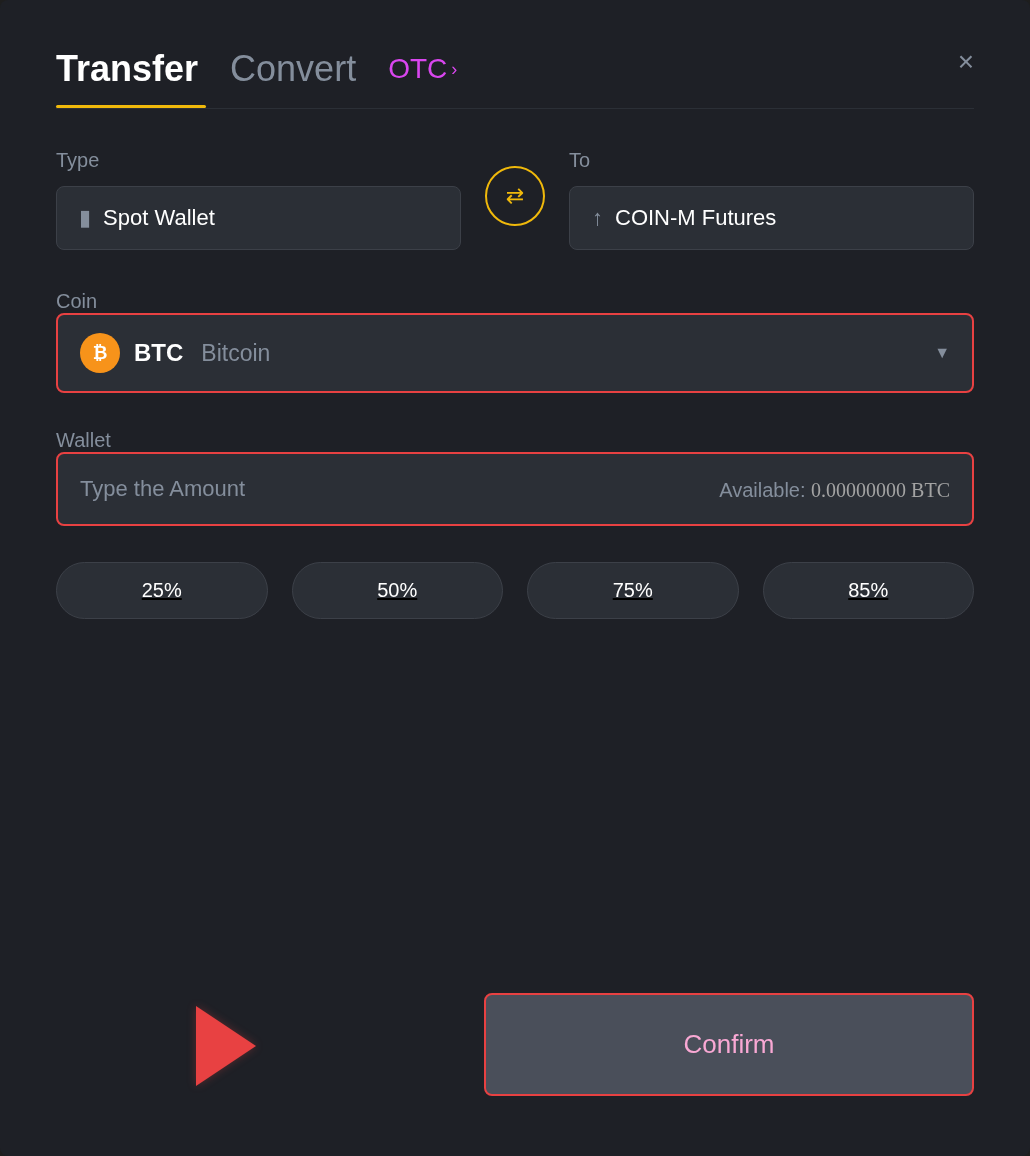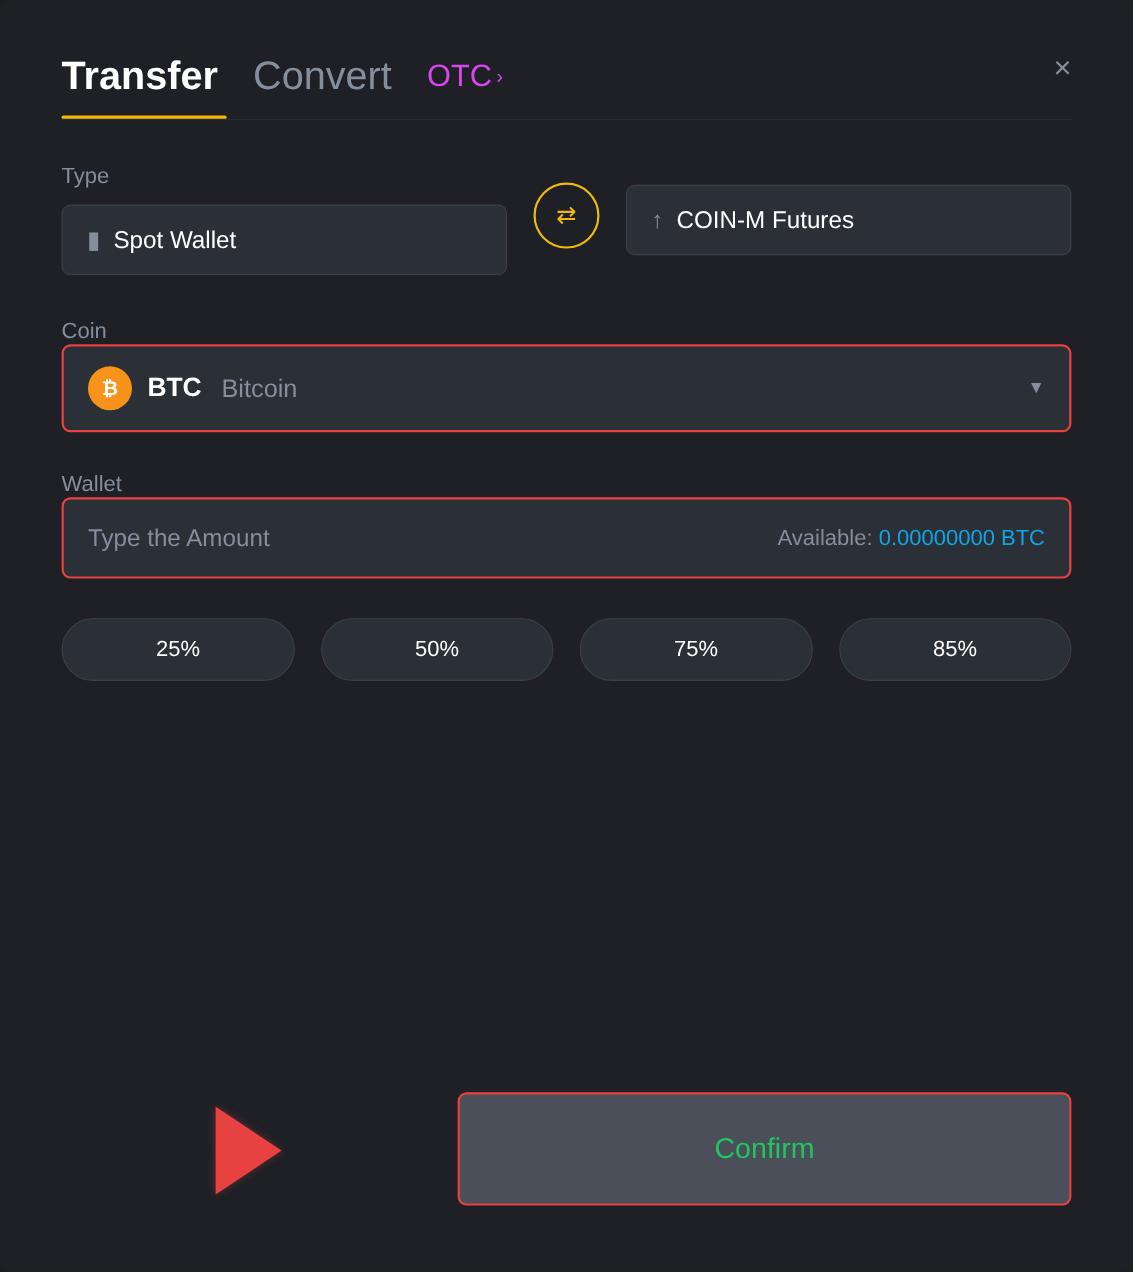--- a/index.html
+++ b/index.html
@@ -199,21 +199,21 @@
     .amount-section {
       margin-bottom: 36px;
     }
 
     .amount-input-wrapper {
       background: #2b2f36;
       border: 2px solid #e84142;
       border-radius: 8px;
       padding: 22px 22px;
       display: flex;
-      align-items: center;
+      align-items: flex-end;
       justify-content: space-between;
     }
 
     .amount-input {
       background: transparent;
       border: none;
       outline: none;
       font-size: 22px;
       color: #848e9c;
       flex: 1;
@@ -223,28 +223,30 @@
       color: #848e9c;
     }
 
     .available-text {
       font-size: 20px;
       color: #848e9c;
       white-space: nowrap;
     }
 
     .available-amount {
-      color: #0ea5e9;
+      color: #a3a3a3;
+      font-family: Liberation Serif, serif;
     }
 
     
     .percent-row {
       display: flex;
       gap: 24px;
       margin-bottom: 60px;
+      text-decoration: underline;
     }
 
     .percent-btn {
       flex: 1;
       background: #2b2f36;
       border: 1px solid #3c4048;
       border-radius: 30px;
       padding: 16px 0;
       color: #ffffff;
       font-size: 20px;
@@ -274,22 +276,22 @@
       border-bottom: 40px solid transparent;
       border-left: 60px solid #e84142;
       filter: drop-shadow(0 0 4px rgba(232, 65, 66, 0.3));
     }
 
     .confirm-btn {
       background: #4a4f5a;
       border: 2px solid #e84142;
       border-radius: 8px;
       padding: 34px 0;
-      width: 558px;
-      color: #22c55e;
+      width: 490px;
+      color: #f9a8d4;
       font-size: 26px;
       cursor: pointer;
       text-align: center;
     }
 
     .chevron-right {
       display: inline-block;
       font-size: 18px;
     }
   </style>
@@ -321,20 +323,21 @@
       </div>
     </div>
 
     <div class="swap-btn-wrapper">
       <button class="swap-btn">
         <span>⇄</span>
       </button>
     </div>
 
     <div class="from-to-group">
+      <span class="field-label">To</span>
       <div class="wallet-select">
         <span class="wallet-icon">↑</span>
         <span>COIN-M Futures</span>
       </div>
     </div>
   </div>
 
   <div class="coin-section">
     <span class="field-label">Coin</span>
     <div class="coin-selector">

